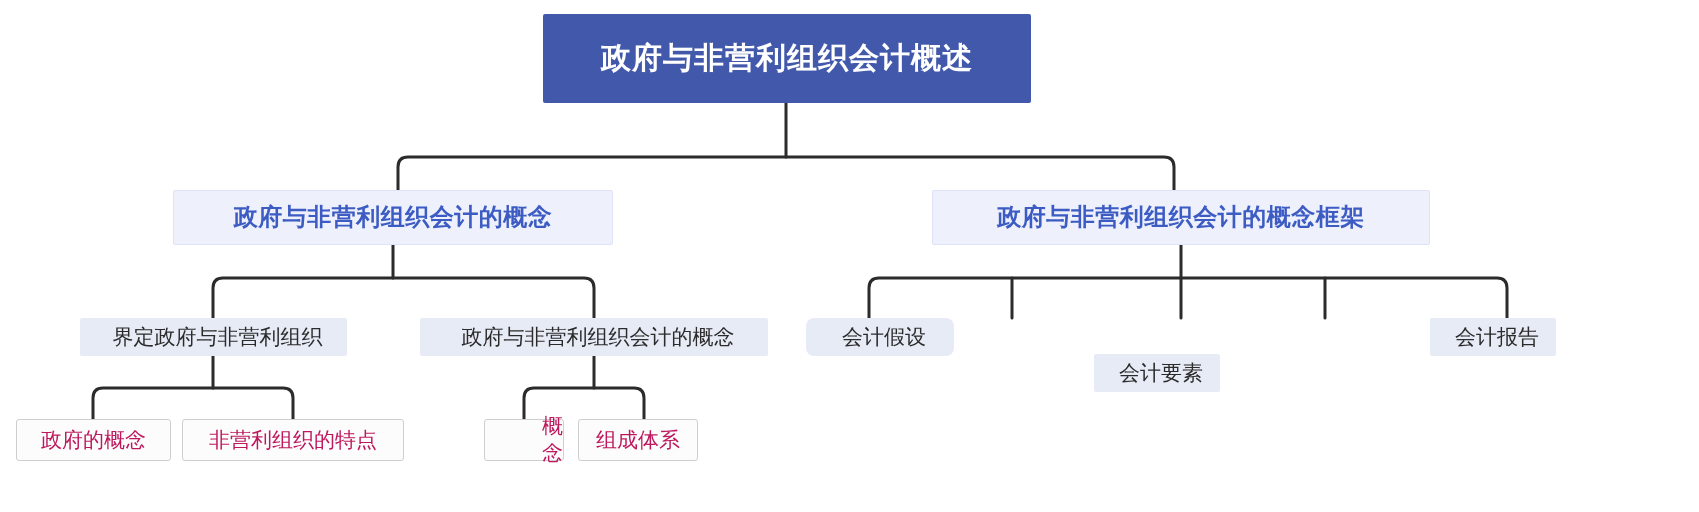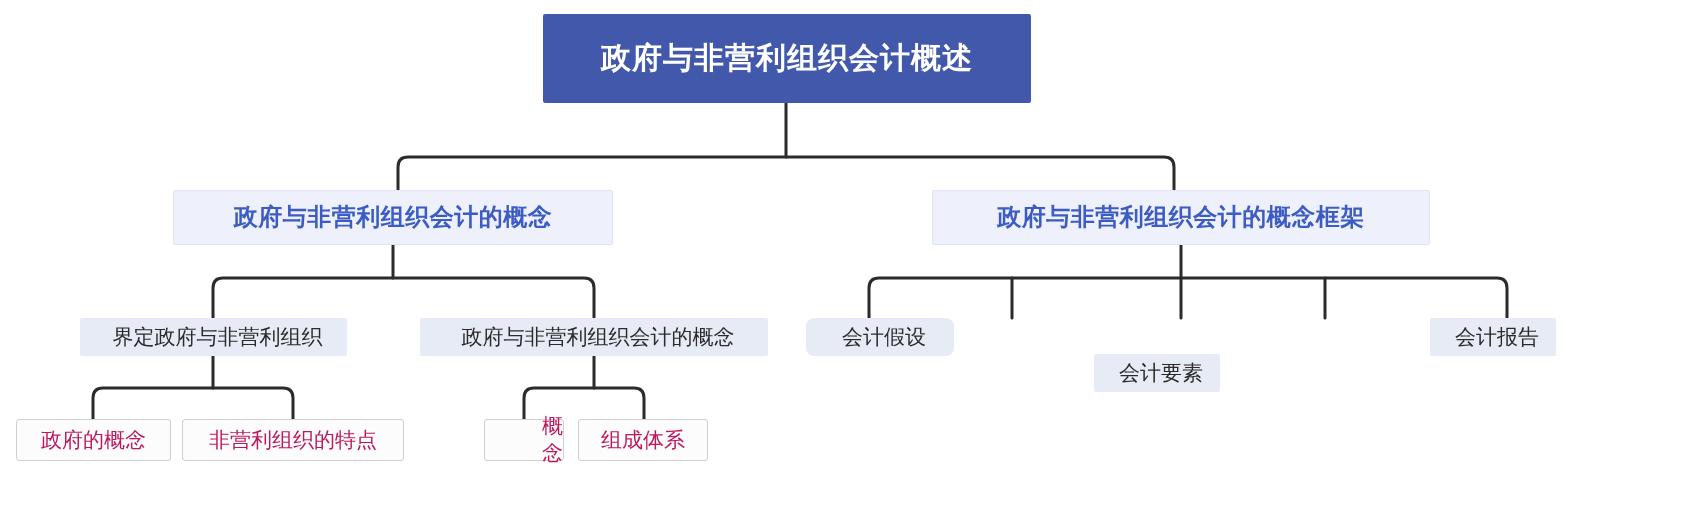--- a/index.html
+++ b/index.html
@@ -120,15 +120,15 @@
 
 
   <div class="node n-l3" style="left:1430px; top:318px; width:126px; height:38px;">会计报告</div>
 
   <div class="node n-l4" style="left:16px; top:419px; width:155px; height:42px;">政府的概念</div>
 
   <div class="node n-l4" style="left:182px; top:419px; width:222px; height:42px;">非营利组织的特点</div>
 
   <div class="node n-l4" style="left:484px; top:419px; width:80px; height:42px;padding-left:40px;">概念</div>
 
-  <div class="node n-l4" style="left:578px; top:419px; width:130px; height:42px;">组成体系</div>
+  <div class="node n-l4" style="left:578px; top:419px; width:120px; height:42px;">组成体系</div>
 
 </div>
 
 </body></html>

